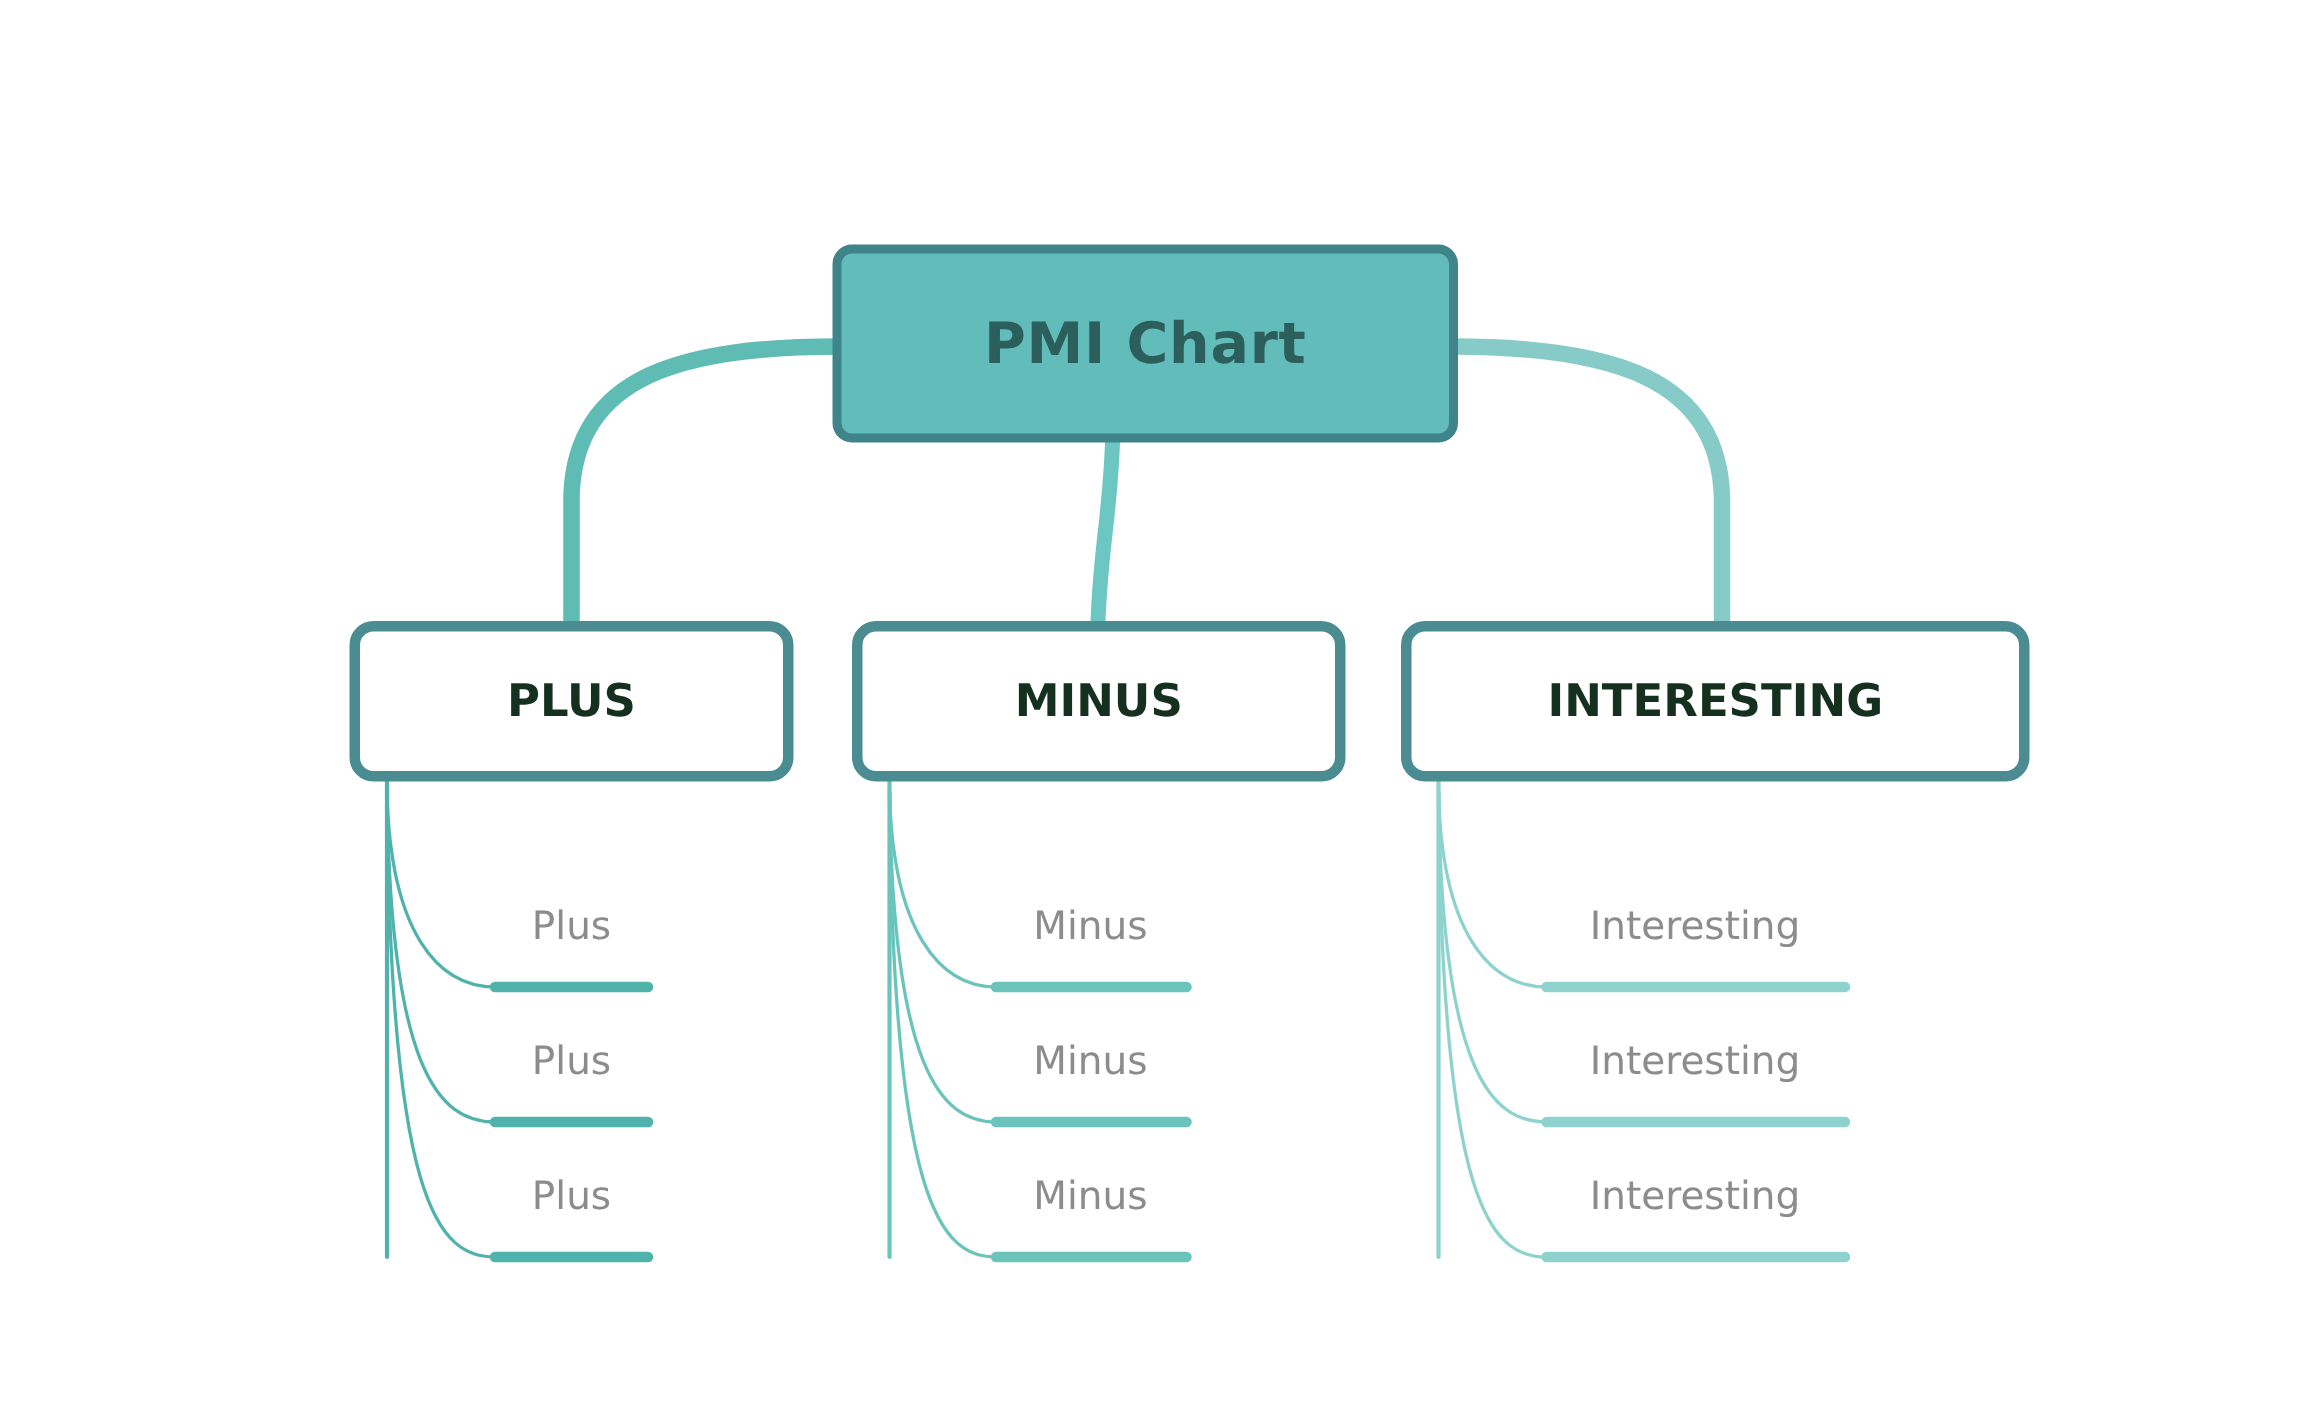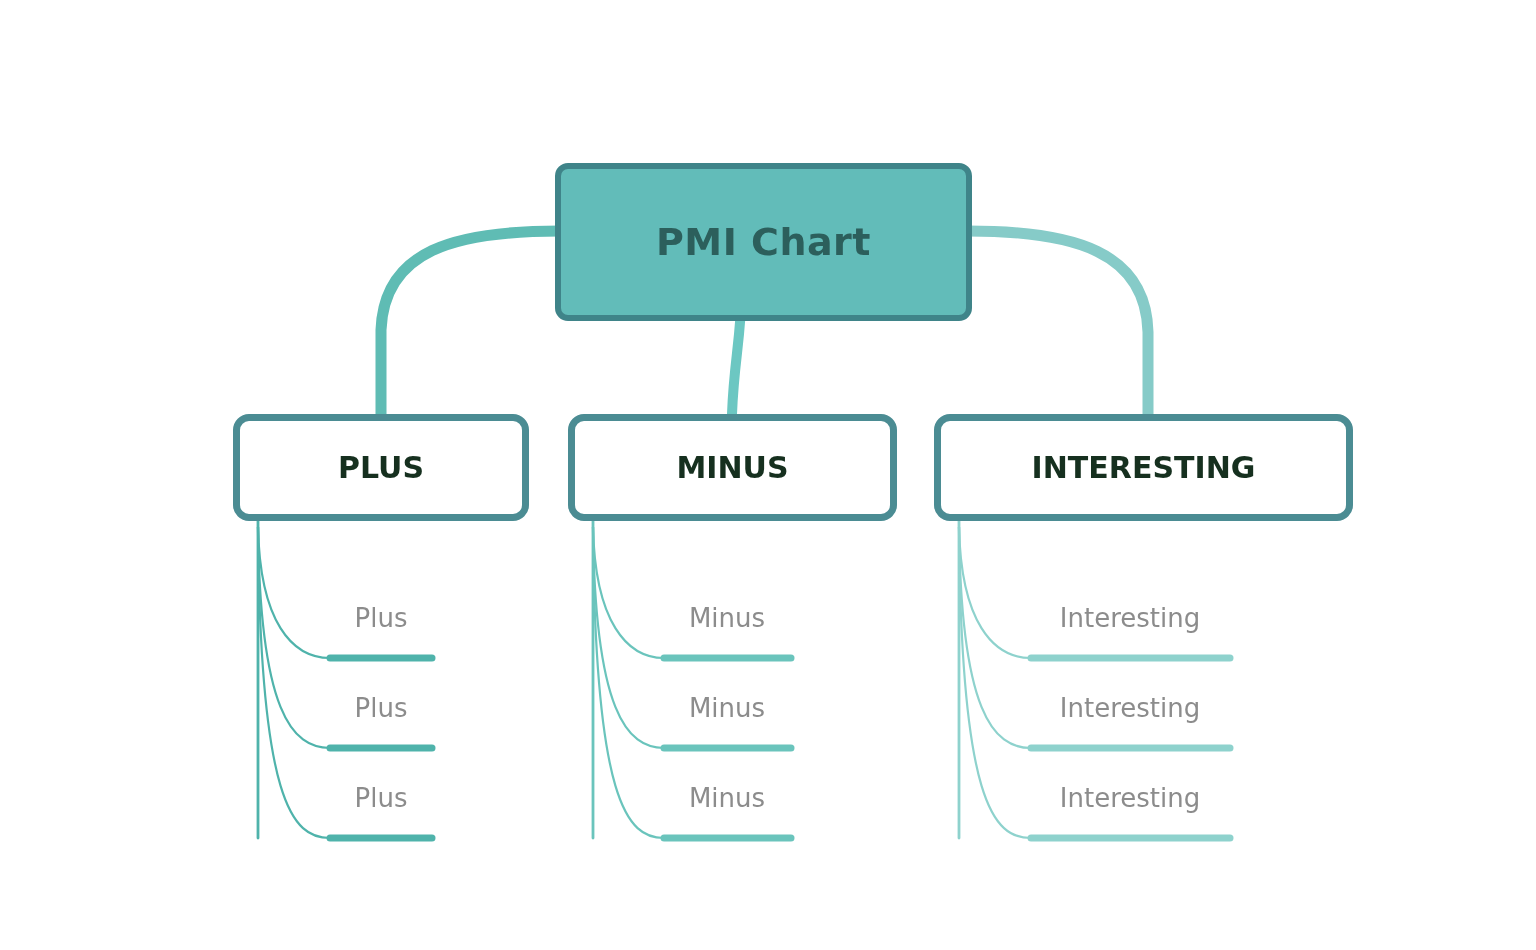--- a/index.html
+++ b/index.html
@@ -85,21 +85,21 @@
       <path d="M 959 521 L 959 838" fill="none" stroke="#8ed2cd" stroke-width="2.8000000000000003" stroke-linecap="round"></path>
       <path d="M 959 527 C 961 622, 993 658, 1031 658" fill="none" stroke="#8ed2cd" stroke-width="2.2" stroke-linecap="round"></path>
       <line x1="1031" y1="658" x2="1230" y2="658" stroke="#8ed2cd" stroke-width="7" stroke-linecap="round"></line>
       <path d="M 959 527 C 961 712, 993 748, 1031 748" fill="none" stroke="#8ed2cd" stroke-width="2.2" stroke-linecap="round"></path>
       <line x1="1031" y1="748" x2="1230" y2="748" stroke="#8ed2cd" stroke-width="7" stroke-linecap="round"></line>
       <path d="M 959 527 C 961 802, 993 838, 1031 838" fill="none" stroke="#8ed2cd" stroke-width="2.2" stroke-linecap="round"></path>
       <line x1="1031" y1="838" x2="1230" y2="838" stroke="#8ed2cd" stroke-width="7" stroke-linecap="round"></line>
     </svg>
 
   <div id="nodes">
-      <div class="node root-node" style="left: 555px; top: 163px; width: 417px; height: 158px; background: rgb(98, 188, 185); border-color: rgb(63, 132, 137); border-width: 6px;">
+      <div class="node root-node" style="left: 555px; top: 163px; width: 417px; height: 132px; background: rgb(98, 188, 185); border-color: rgb(63, 132, 137); border-width: 6px;">
         <span class="root-label" style="color: rgb(44, 95, 92); font-size: 38px;">PMI Chart</span>
       </div>
       <div class="node branch-node" style="left: 233px; top: 414px; width: 296px; height: 107px; border-color: rgb(75, 140, 147); border-width: 7px;">
         <span class="branch-label" style="color: rgb(22, 48, 31); font-size: 30px;">PLUS</span>
       </div>
       <div class="leaf-label" style="color: rgb(140, 140, 140); font-size: 26px; left: 381px; top: 618px; transform: translate(-50%, -50%);">Plus</div>
       <div class="leaf-label" style="color: rgb(140, 140, 140); font-size: 26px; left: 381px; top: 708px; transform: translate(-50%, -50%);">Plus</div>
       <div class="leaf-label" style="color: rgb(140, 140, 140); font-size: 26px; left: 381px; top: 798px; transform: translate(-50%, -50%);">Plus</div>
       <div class="node branch-node" style="left: 568px; top: 414px; width: 329px; height: 107px; border-color: rgb(75, 140, 147); border-width: 7px;">
         <span class="branch-label" style="color: rgb(22, 48, 31); font-size: 30px;">MINUS</span>

